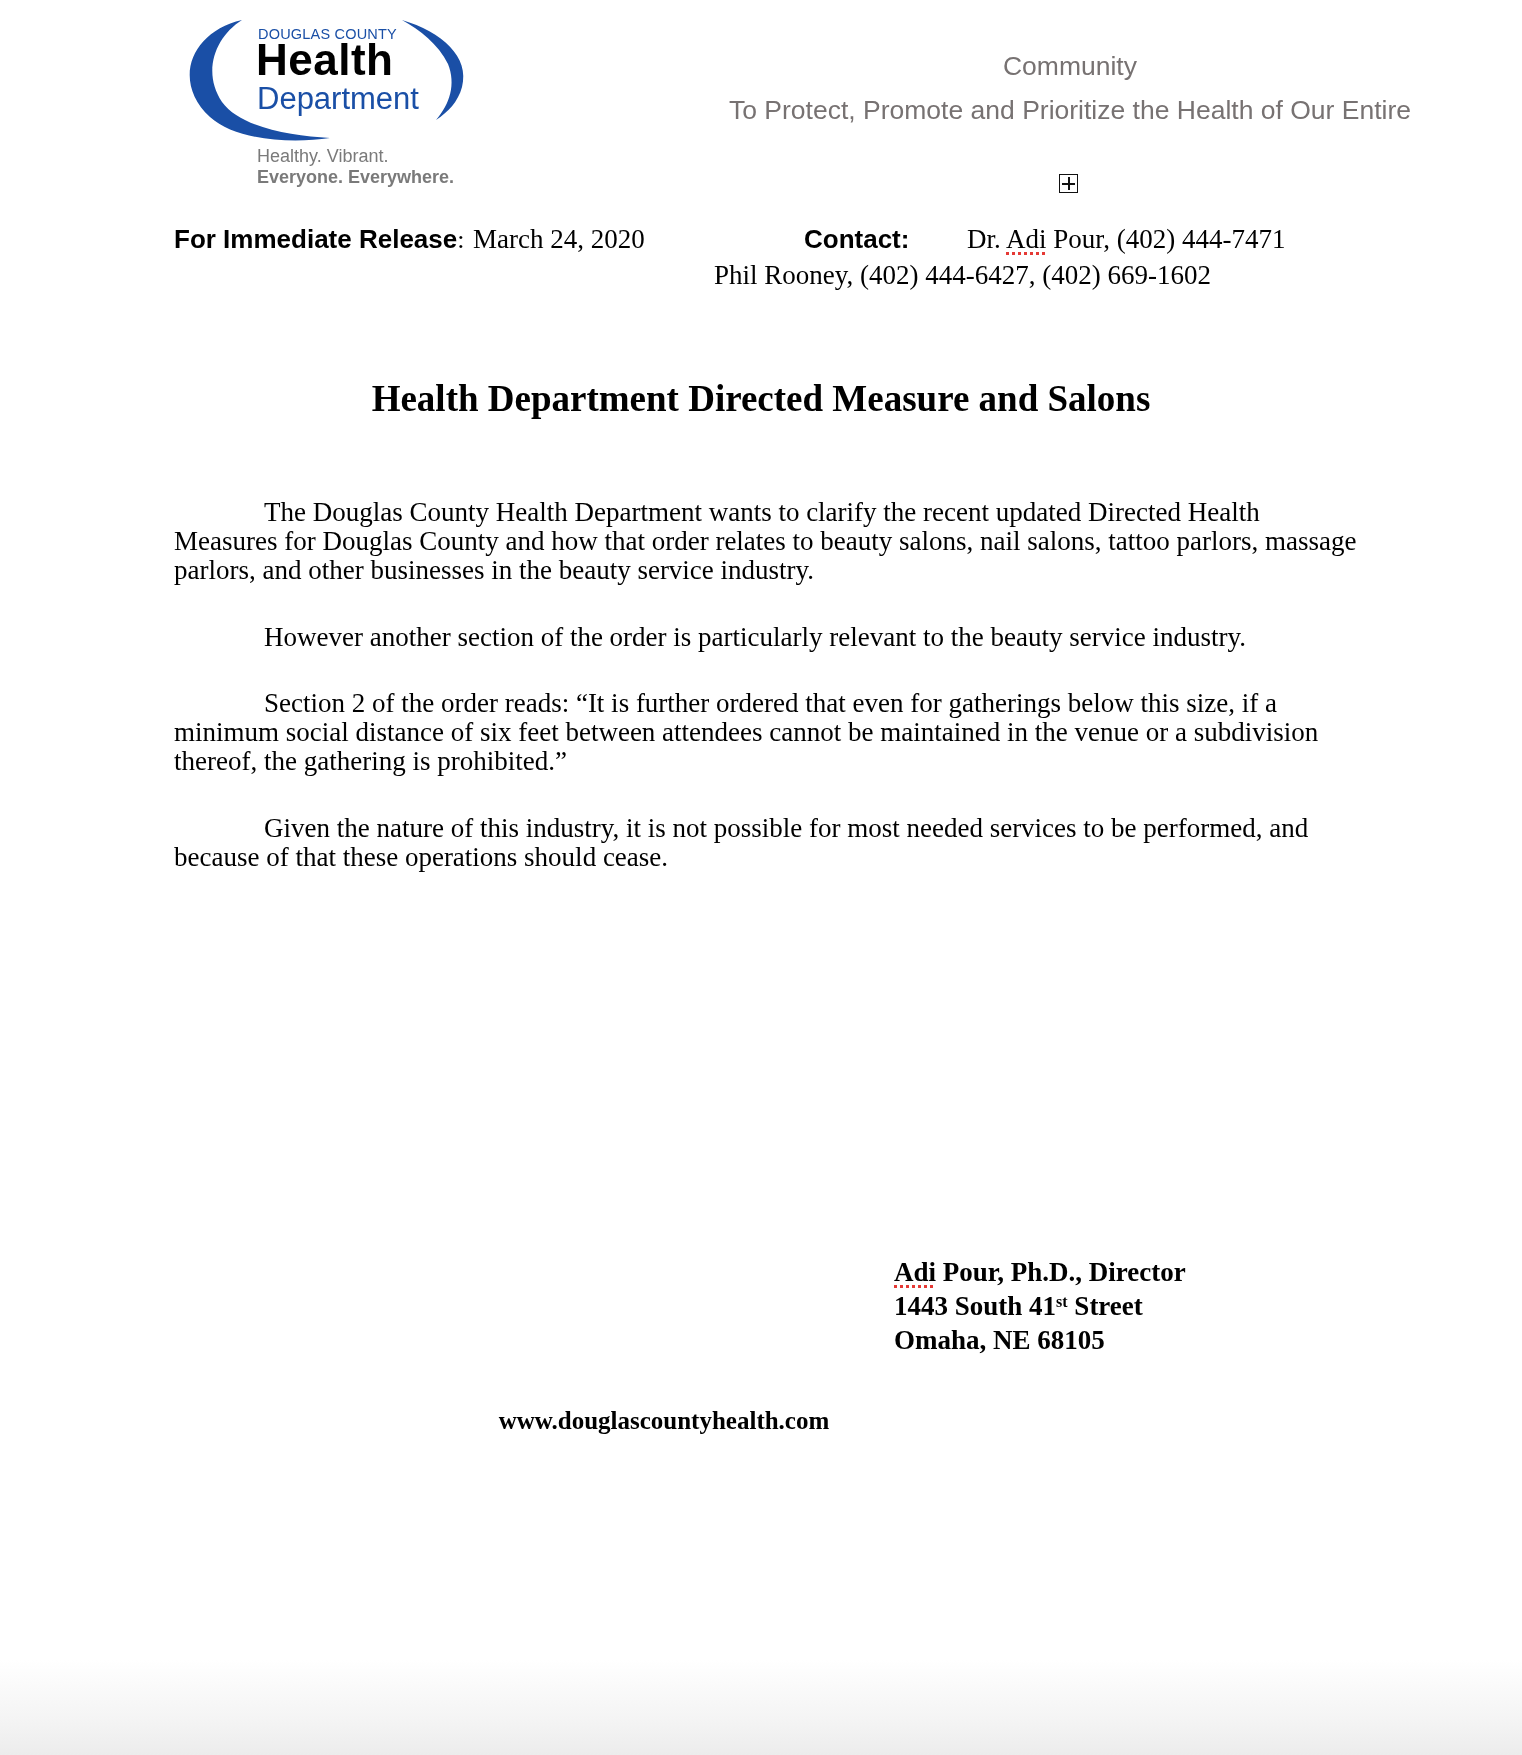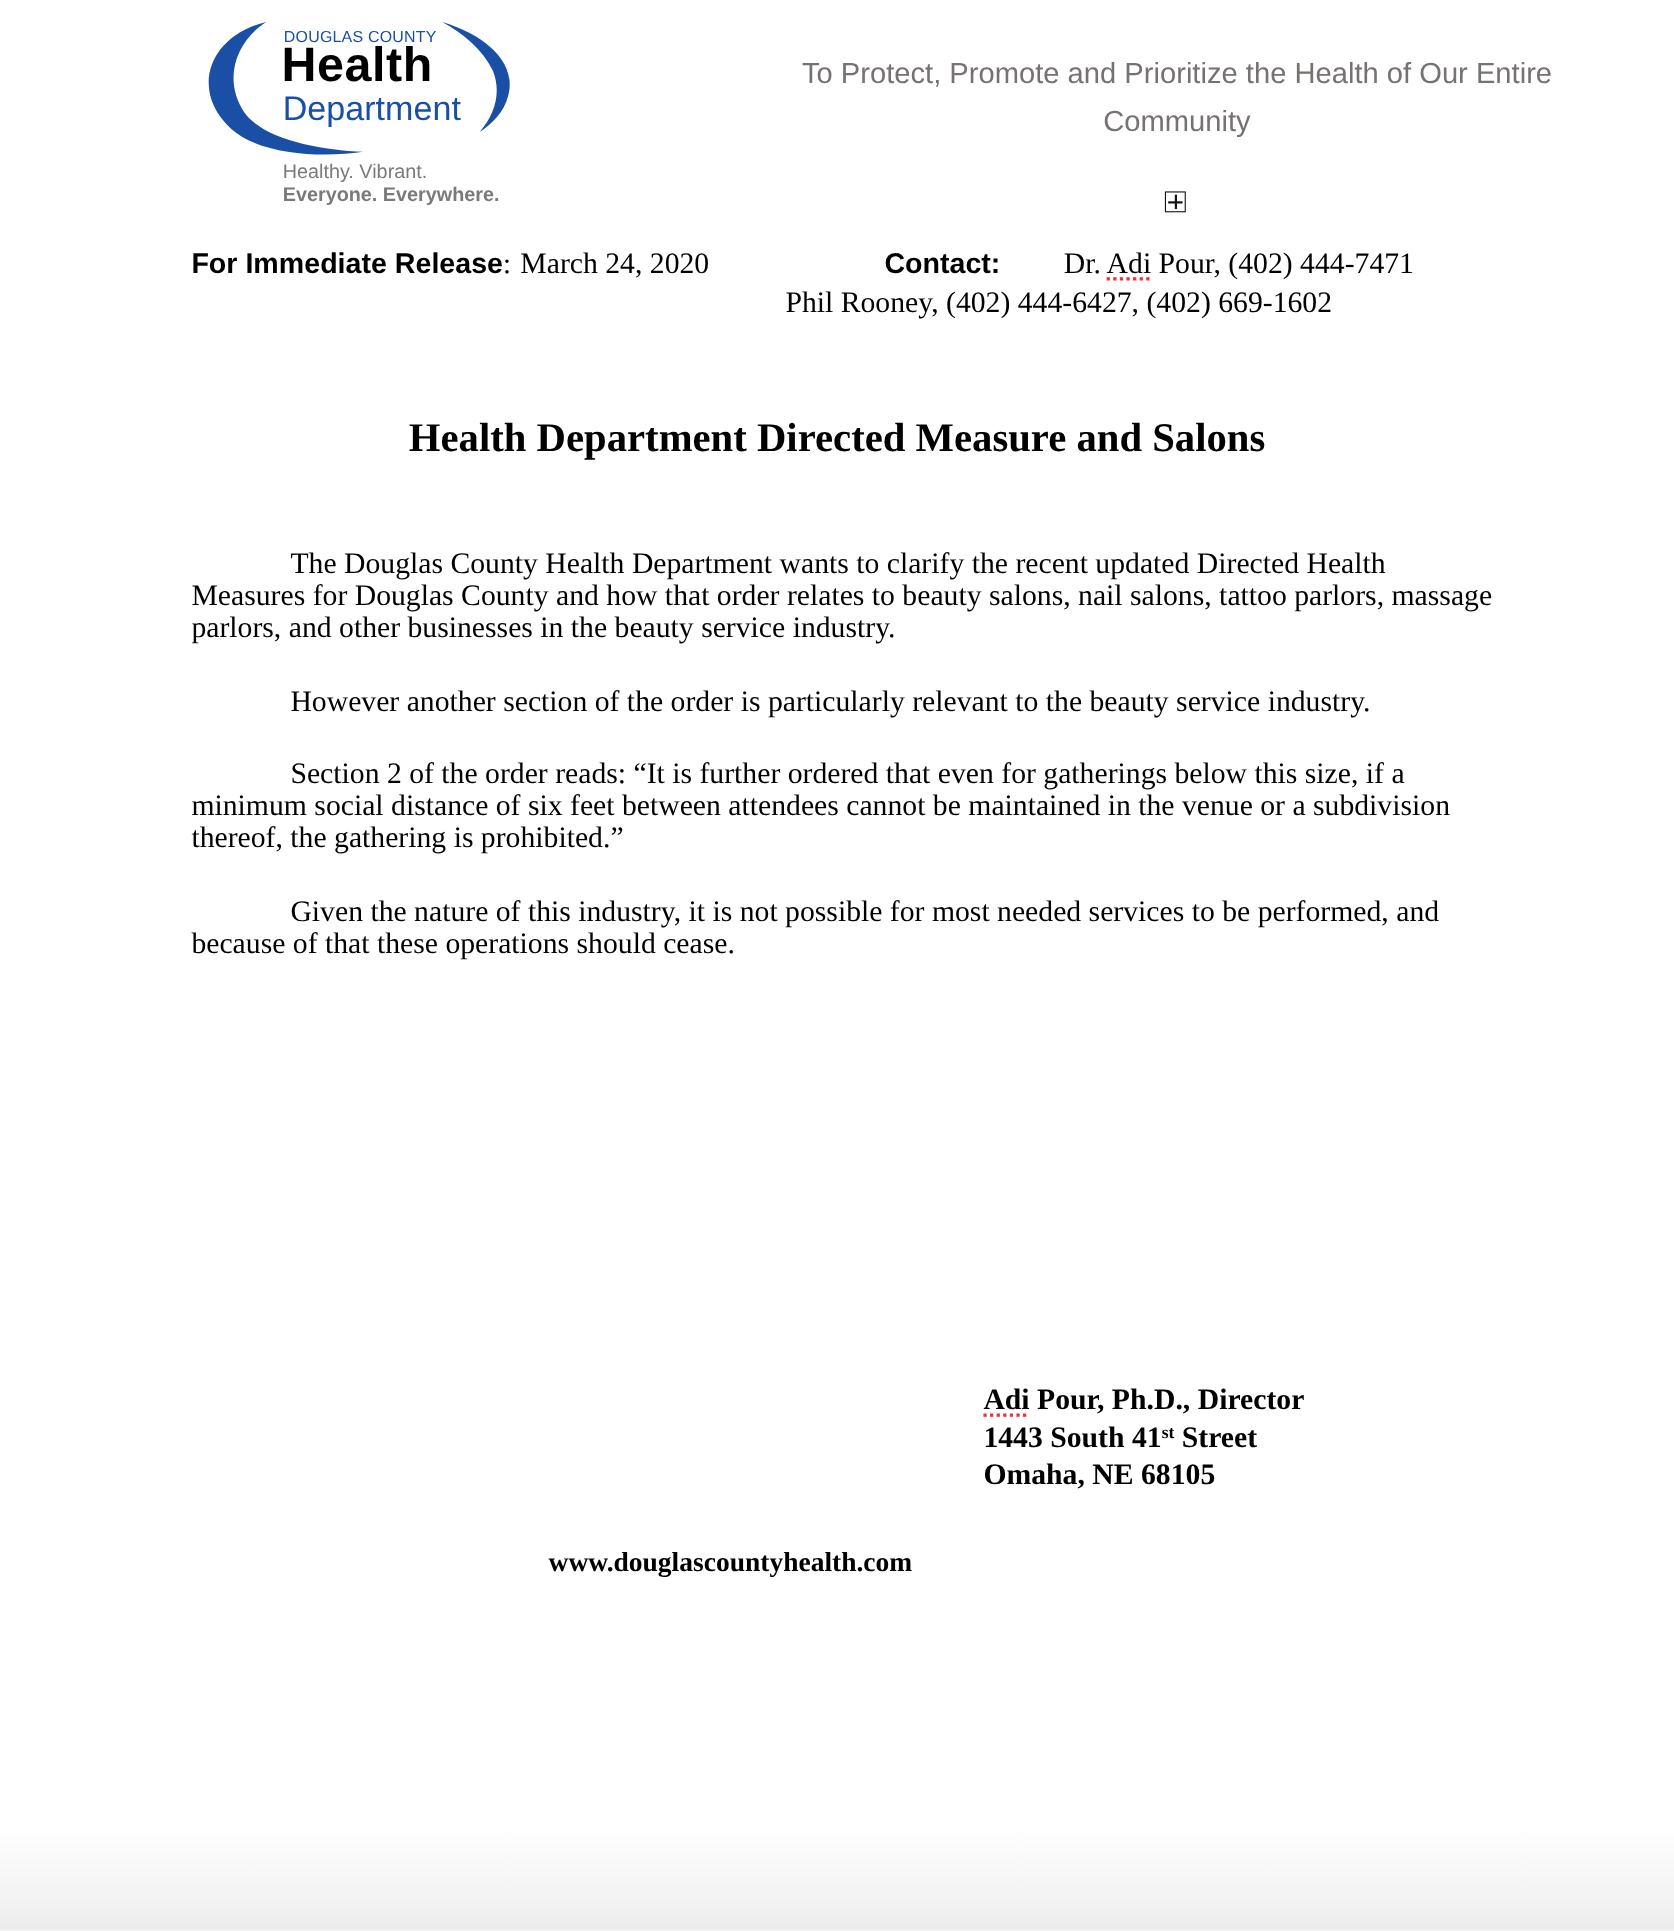--- a/index.html
+++ b/index.html
@@ -58,22 +58,22 @@
     <path d="M 222 8 C 262 20, 290 45, 282 75 C 278 90, 268 100, 256 108 C 270 92, 276 72, 268 52 C 258 32, 240 18, 222 8 Z" fill="#1a4fa6"></path>
   </svg>
   <div class="abs sans logo-county">DOUGLAS COUNTY</div>
   <div class="abs sans logo-health">Health</div>
   <div class="abs sans logo-dept">Department</div>
   <div class="abs sans logo-tag1">Healthy. Vibrant.</div>
   <div class="abs sans logo-tag2">Everyone. Everywhere.</div>
 </div>
 
 <div id="motto" class="abs sans">
+  <div>Community</div>
   <div>To Protect, Promote and Prioritize the Health of Our Entire</div>
-  <div>Community</div>
 </div>
 <div id="expand-box" class="abs"></div>
 
 <div class="abs sans rel-label"><span>For Immediate Release</span><span class="serif" style="font-weight:normal">:</span></div>
 <div class="abs serif rel-date"> March 24, 2020</div>
 
 <div class="abs sans contact-label">Contact:</div>
 <div class="abs serif contact-value"><span> Dr. </span><span class="spell">Adi</span><span> Pour, (402) 444-7471</span></div>
 <div class="abs serif contact-line2">Phil Rooney, (402) 444-6427, (402) 669-1602</div>
 

